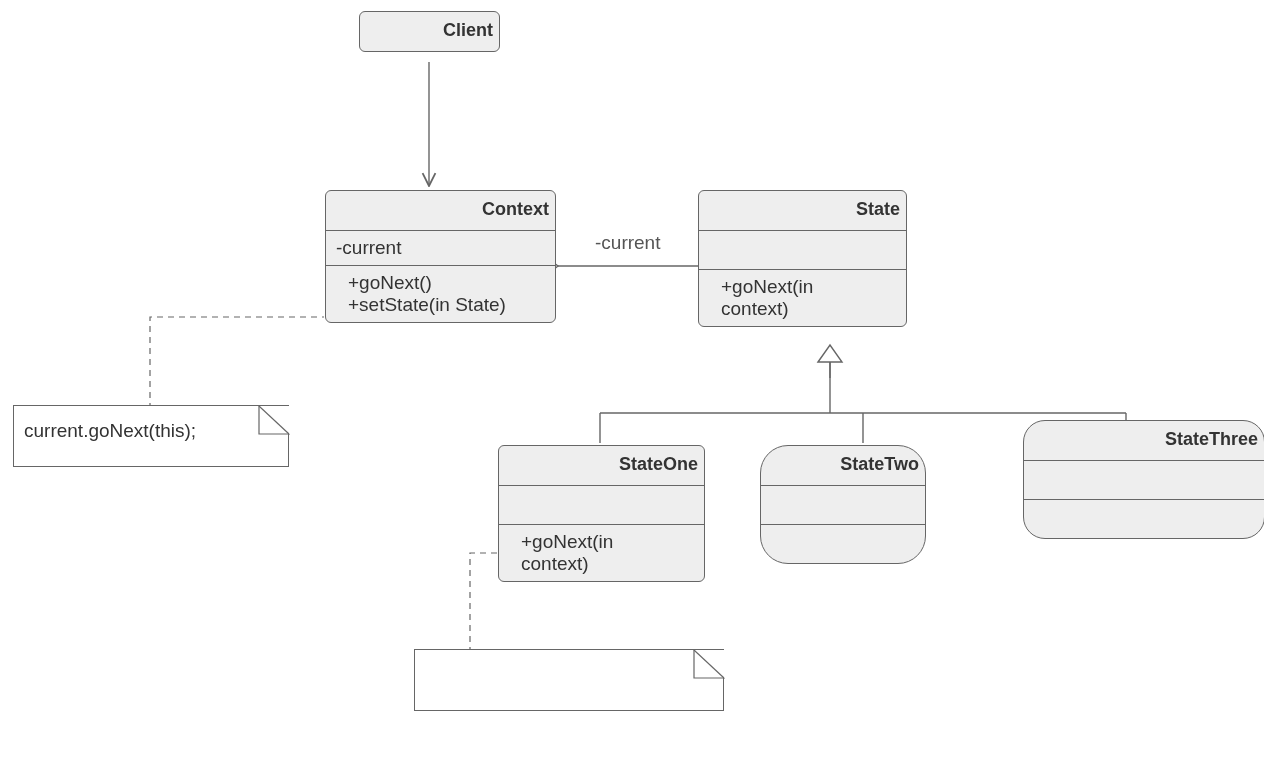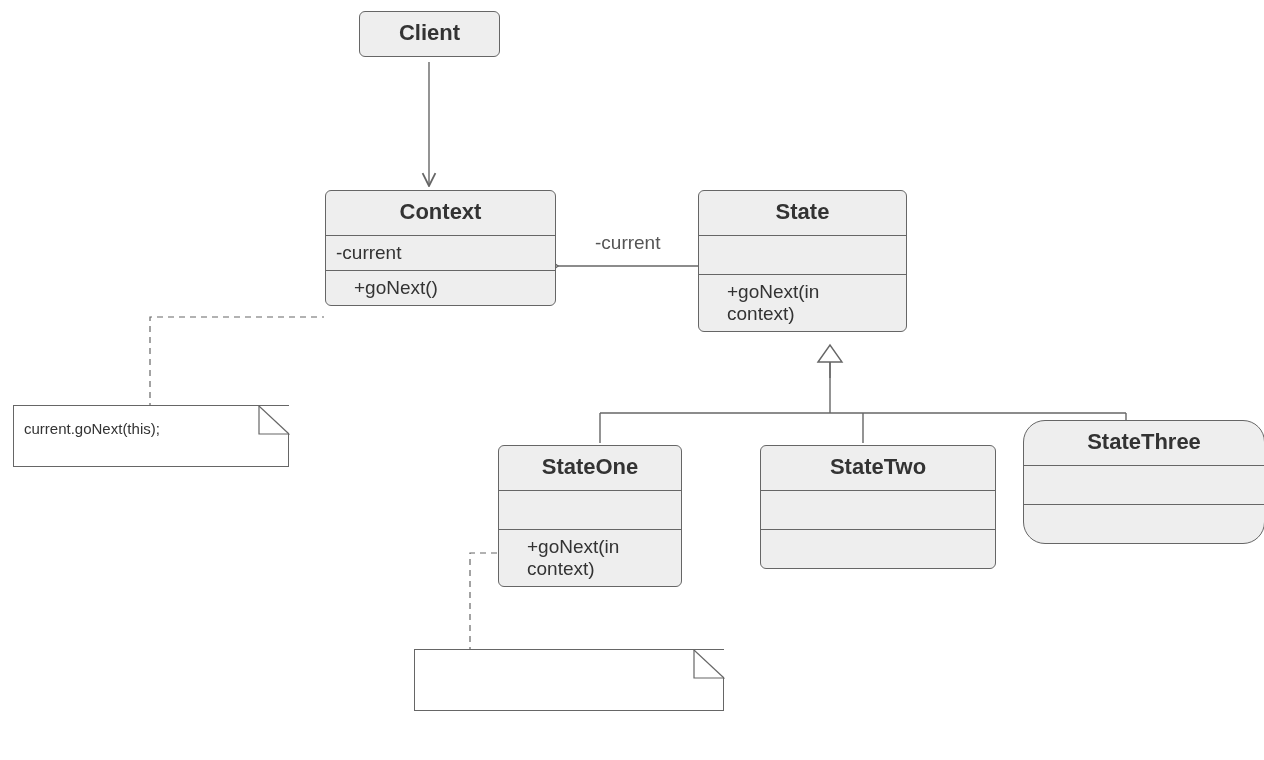--- a/index.html
+++ b/index.html
@@ -7,41 +7,41 @@
   .uml{
     position:absolute;
     background:#eee;
     border:1px solid #666;
     border-radius:6px;
     box-sizing:border-box;
     font-size:19px;
   }
   .uml .title{
     font-weight:bold;
-    text-align:center;
+    text-align:right;
     padding:8px 6px 10px 6px;
     border-bottom:1px solid #666;
-    font-size:22px;
+    font-size:18px;
   }
   .uml .attrs{
     border-bottom:1px solid #666;
     padding:6px 10px;
     min-height:10px;
   }
   .uml .ops{
-    padding:6px 28px;
+    padding:6px 22px;
     min-height:10px;
   }
   .uml .attrs:empty, .uml .ops:empty{padding:14px 10px;}
   .note{
     position:absolute;
     background:#fff;
     border:1px solid #666;
     box-sizing:border-box;
-    font-size:15px;
+    font-size:19px;
     padding:14px 10px 0 10px;
   }
   .edge-label{
     position:absolute;
     font-size:19px;
     color:#555;
   }
   svg{position:absolute;left:0;top:0;pointer-events:none;}
 </style>
 </head>
@@ -90,40 +90,41 @@
     <div class="title" style="border-bottom:none;">Client</div>
   </div>
 
   <div class="uml" style="left:325px;top:190px;width:231px;">
     <div class="title">Context</div>
     <div class="attrs">
       <div>-current</div>
     </div>
     <div class="ops">
       <div>+goNext()</div>
+      <div>+setState(in State)</div>
     </div>
   </div>
 
   <div class="uml" style="left:698px;top:190px;width:209px;">
     <div class="title">State</div>
     <div class="attrs"></div>
     <div class="ops">
       <div>+goNext(in context)</div>
     </div>
   </div>
 
-  <div class="uml" style="left:498px;top:445px;width:184px;">
+  <div class="uml" style="left:498px;top:445px;width:207px;">
     <div class="title">StateOne</div>
     <div class="attrs"></div>
     <div class="ops">
       <div>+goNext(in context)</div>
     </div>
   </div>
 
-  <div class="uml" style="left:760px;top:445px;width:236px;">
+  <div class="uml" style="left:760px;top:445px;width:166px;border-radius:28px;">
     <div class="title">StateTwo</div>
     <div class="attrs"></div>
     <div class="ops"></div>
   </div>
 
   <div class="uml" style="left:1023px;top:420px;width:242px;border-radius:22px;">
     <div class="title">StateThree</div>
     <div class="attrs"></div>
     <div class="ops"></div>
   </div>

